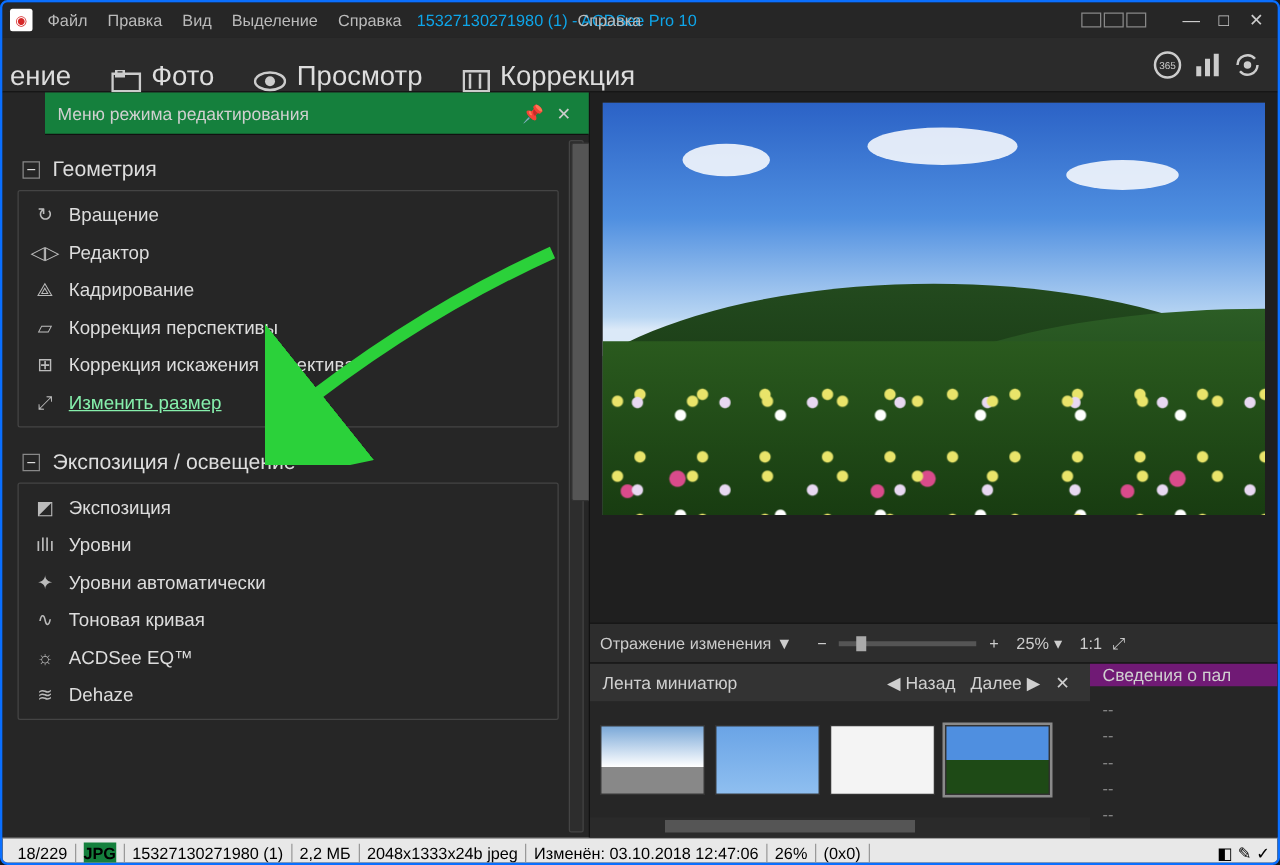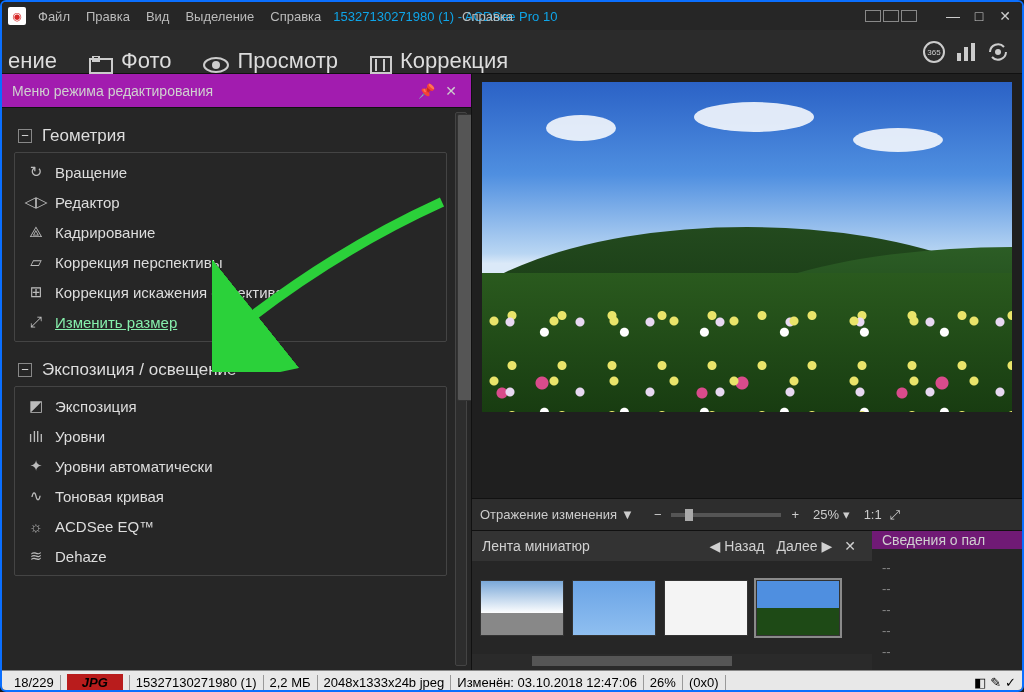--- a/index.html
+++ b/index.html
@@ -23,21 +23,21 @@
   .modetab .ico { margin-right:8px; display:inline-flex; }
   .modetabs .right-icons { margin-left:auto; display:flex; align-items:center; padding-right:8px; }
   .right-icons .ric { width:28px; height:28px; display:flex; align-items:center; justify-content:center; color:#ddd; margin:0 2px; cursor:pointer; }
   .modetab.first { padding-left:6px; }
 
   
   .main { display:flex; height: calc(692px - 28px - 44px - 24px); }
 
   
   .leftpanel { width: 470px; background:#262626; display:flex; flex-direction:column; border-right:1px solid #111; }
-  .panel-head { height:34px; background:#a21caf; display:flex; align-items:center; padding:0 10px; font-size:14px; border-bottom:1px solid #111; }
+  .panel-head { height:34px; background:#15803d; display:flex; align-items:center; padding:0 10px; font-size:14px; border-bottom:1px solid #111;margin-left:34px; }
   .panel-head .sp { flex:1; }
   .panel-head .hbtn { width:20px;height:20px;display:flex;align-items:center;justify-content:center;color:#ccc;cursor:pointer;margin-left:4px; }
 
   .panel-scroll { position:relative; flex:1; padding:10px 24px 10px 12px; overflow:hidden; }
   .scrollbar { position:absolute; right:4px; top:4px; bottom:4px; width:12px; background:#2d2d2d; border:1px solid #444; border-radius:2px; }
   .scrollbar .thumb { position:absolute; left:1px; right:1px; top:1px; height:52%; background:#555; border-radius:2px; }
 
   .group-head { display:flex; align-items:center; font-size:17px; color:#ddd; padding:8px 4px 6px; }
   .group-head .minus { width:14px;height:14px;border:1px solid #888;margin-right:10px;display:flex;align-items:center;justify-content:center;font-size:13px;line-height:0; }
   .group-box { border:1px solid #444; border-radius:2px; padding:4px 0; margin-bottom:10px; }
@@ -79,21 +79,21 @@
   .hscroll .hthumb{ position:absolute; left:60px; top:2px; height:10px; width:50%; background:#555; }
 
   .info { width:150px; background:#262626; display:flex; flex-direction:column; }
   .info-head { height:30px; background:#701a75; display:flex; align-items:center; padding:0 10px; font-size:14px; white-space:nowrap; overflow:hidden; }
   .info-body { flex:1; padding:8px 10px; color:#888; font-size:13px; }
   .info-body div { padding:3px 0; }
 
   
   .statusbar { height:24px; background:#e8e8e8; color:#000; font-size:13px; display:flex; align-items:center; padding:0 6px; border-top:1px solid #888; }
   .statusbar .sseg { padding:0 6px; border-right:1px solid #999; white-space:nowrap; }
-  .statusbar .badge { background:#b91c1c; color:#000; padding:1px 15px; font-weight:600;font-style:italic; }
+  .statusbar .badge { background:#15803d; color:#000; padding:1px 0; font-weight:600; }
   .statusbar .right { margin-left:auto; display:flex; align-items:center; gap:4px; }
 
   
   .arrow { position:absolute; left:210px; top:190px; pointer-events:none; z-index:50; }
 
   svg { display:block; }
 </style>
 </head>
 <body>
 

